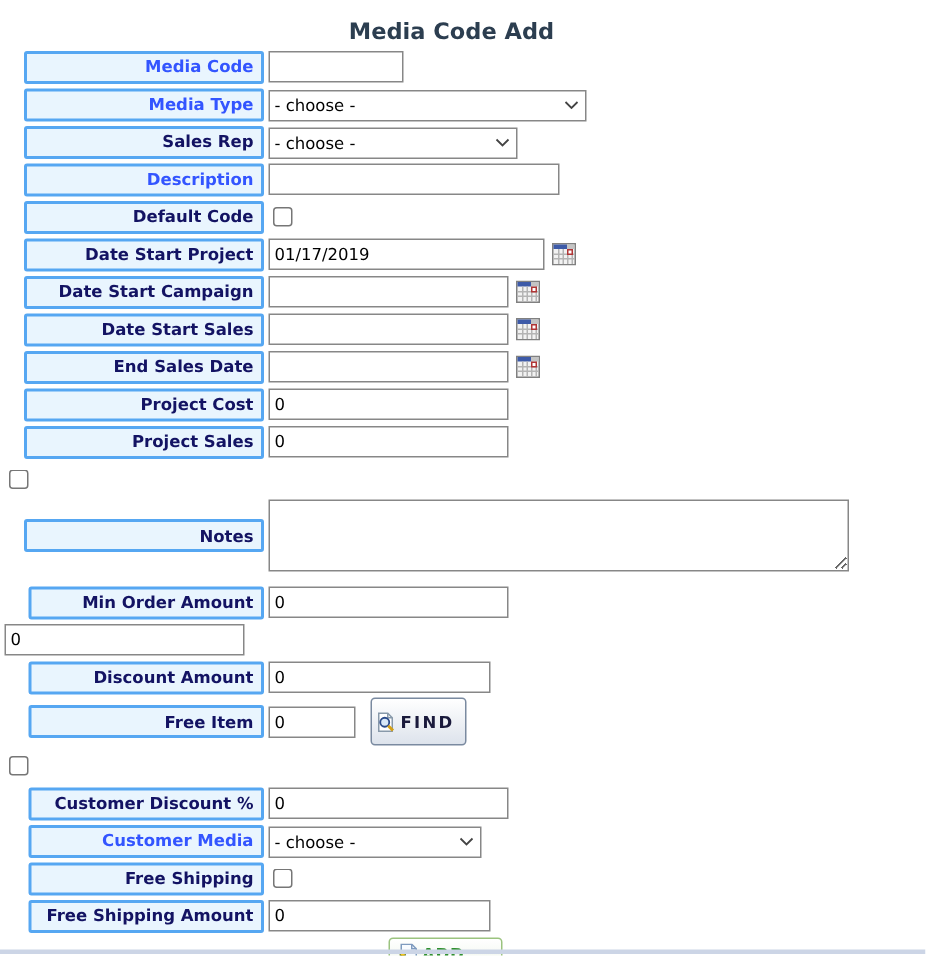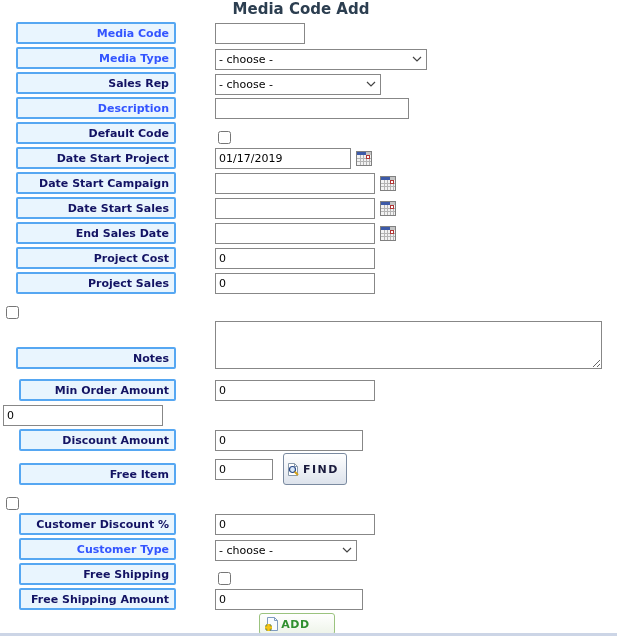--- a/index.html
+++ b/index.html
@@ -3,23 +3,23 @@
 <meta charset="utf-8">
 <style>
   html,body{margin:0;padding:0;}
   body{
     width:617px;height:637px;overflow:hidden;background:#fff;
     font-family:"DejaVu Sans","Liberation Sans",sans-serif;
     position:relative;
   }
   .title{
     width:602px;text-align:center;font-size:15px;font-weight:bold;
-    color:var(--title,#2c3e50);margin:0 0 3px 0;padding-top:0;
-  }
-  .row{display:flex;align-items:flex-end;margin-bottom:2px;min-height:23px;gap:36px;}
+    color:var(--title,#2c3e50);margin:0 0 3px 0;padding-top:12px;
+  }
+  .row{display:flex;align-items:center;margin-bottom:2px;min-height:23px;}
   .lcell{width:160px;min-width:160px;margin-left:16px;display:flex;justify-content:flex-end;}
   .label-box{
     box-sizing:border-box;min-width:160px;min-height:22px;
     border:2px solid var(--label-border,#56a7f2);
     background:var(--label-bg,#e9f5fe);
     border-radius:2px;
     display:flex;align-items:center;justify-content:flex-end;
     padding:0 5px;font-size:11px;font-weight:bold;
     color:var(--dark-label,#131363);white-space:nowrap;
   }
@@ -136,21 +136,21 @@
     </div>
 </div>
 
 <div class="row">
   <div class="lcell">
       <div class="label-box">
         <span>Date Start Project</span>
       </div>
     </div>
   <div class="fcell">
-    <input class="ti" style="width: 136px;" type="text" value="01/17/2019">
+    <input class="ti" style="width: 184px;" type="text" value="01/17/2019">
     <span class="calbtn"><svg width="16" height="15" viewBox="0 0 16 15">
           <rect x="0.5" y="0.5" width="15" height="14" fill="#f2f2f2" stroke="#808080"></rect>
           <rect x="1" y="1" width="9" height="3" fill="#3d5aa8"></rect>
           <rect x="10" y="1" width="5" height="3" fill="#c4c4c4"></rect>
           <path d="M1 7.5h14M1 10.5h14" stroke="#b4b4b4" fill="none"></path>
           <path d="M4.5 4v10M7.5 4v10M10.5 4v10M13.5 4v10" stroke="#b4b4b4" fill="none"></path>
           <rect x="10.5" y="4.5" width="3" height="3" fill="#fff" stroke="#b03535"></rect>
         </svg></span>
   </div>
 </div>
@@ -314,21 +314,21 @@
       </div>
     </div>
   <div class="fcell">
       <input class="ti" style="width: 160px;" type="text" value="0">
     </div>
 </div>
 
 <div class="row g2">
   <div class="lcell">
       <div class="label-box link">
-        <span>Customer Type</span>
+        <span>Customer Media</span>
       </div>
     </div>
   <div class="fcell">
     <div class="selwrap" style="width:142px">
       <select><option>- choose -</option></select>
       <span class="chev"><svg width="10" height="6" viewBox="0 0 10 6">
             <polyline points="1,1 5,5 9,1" fill="none" stroke="#444" stroke-width="1.2"></polyline>
           </svg></span>
     </div>
   </div>

